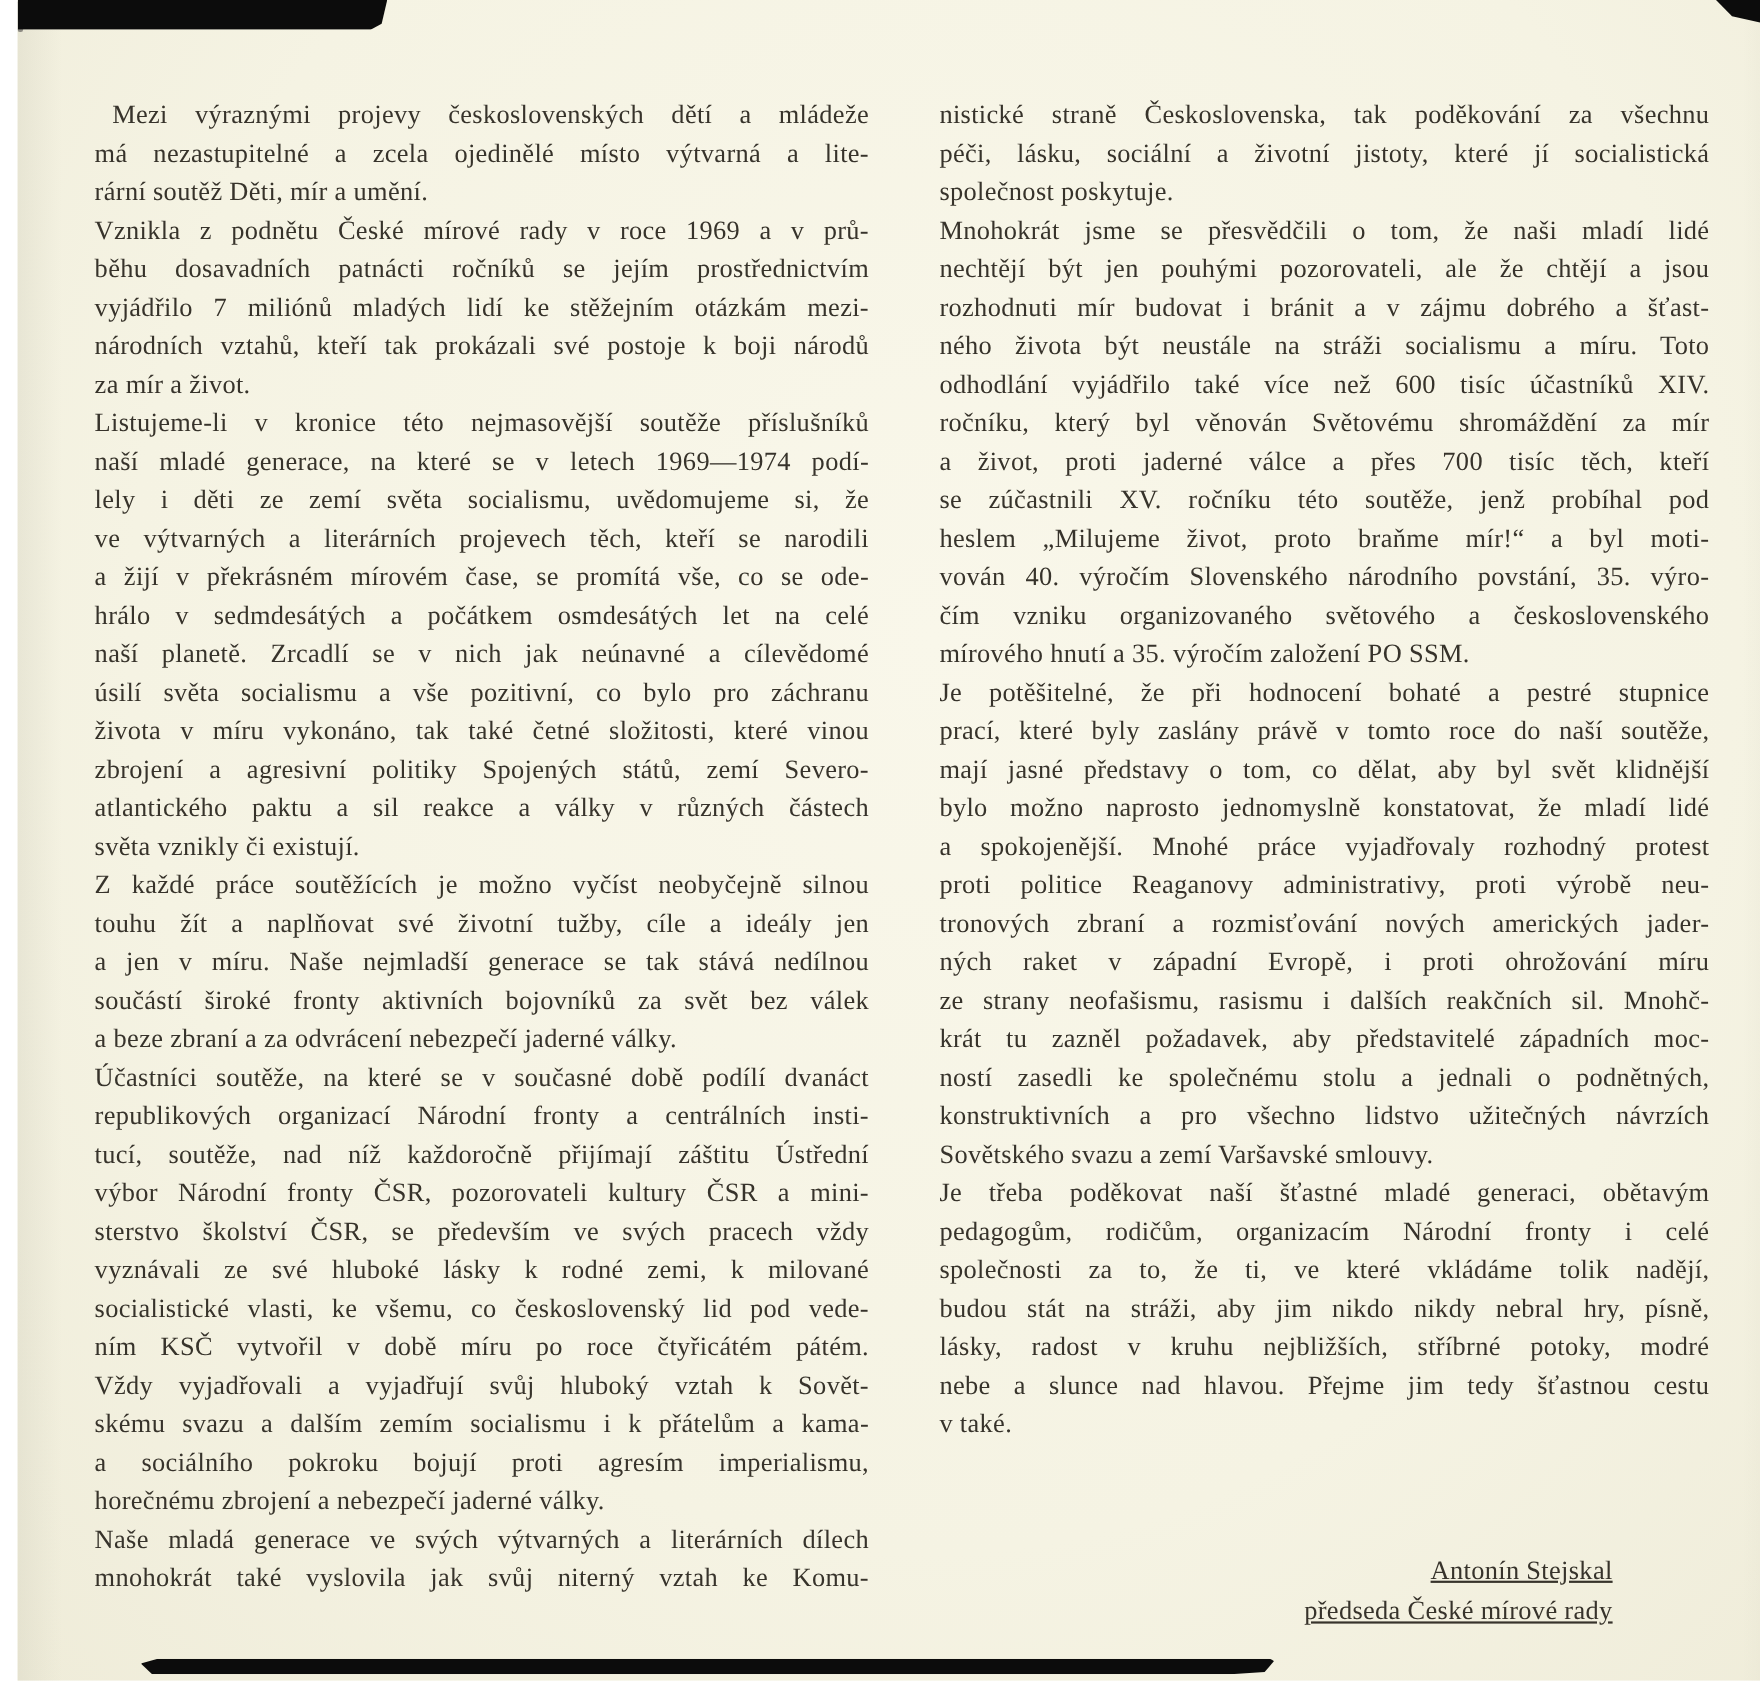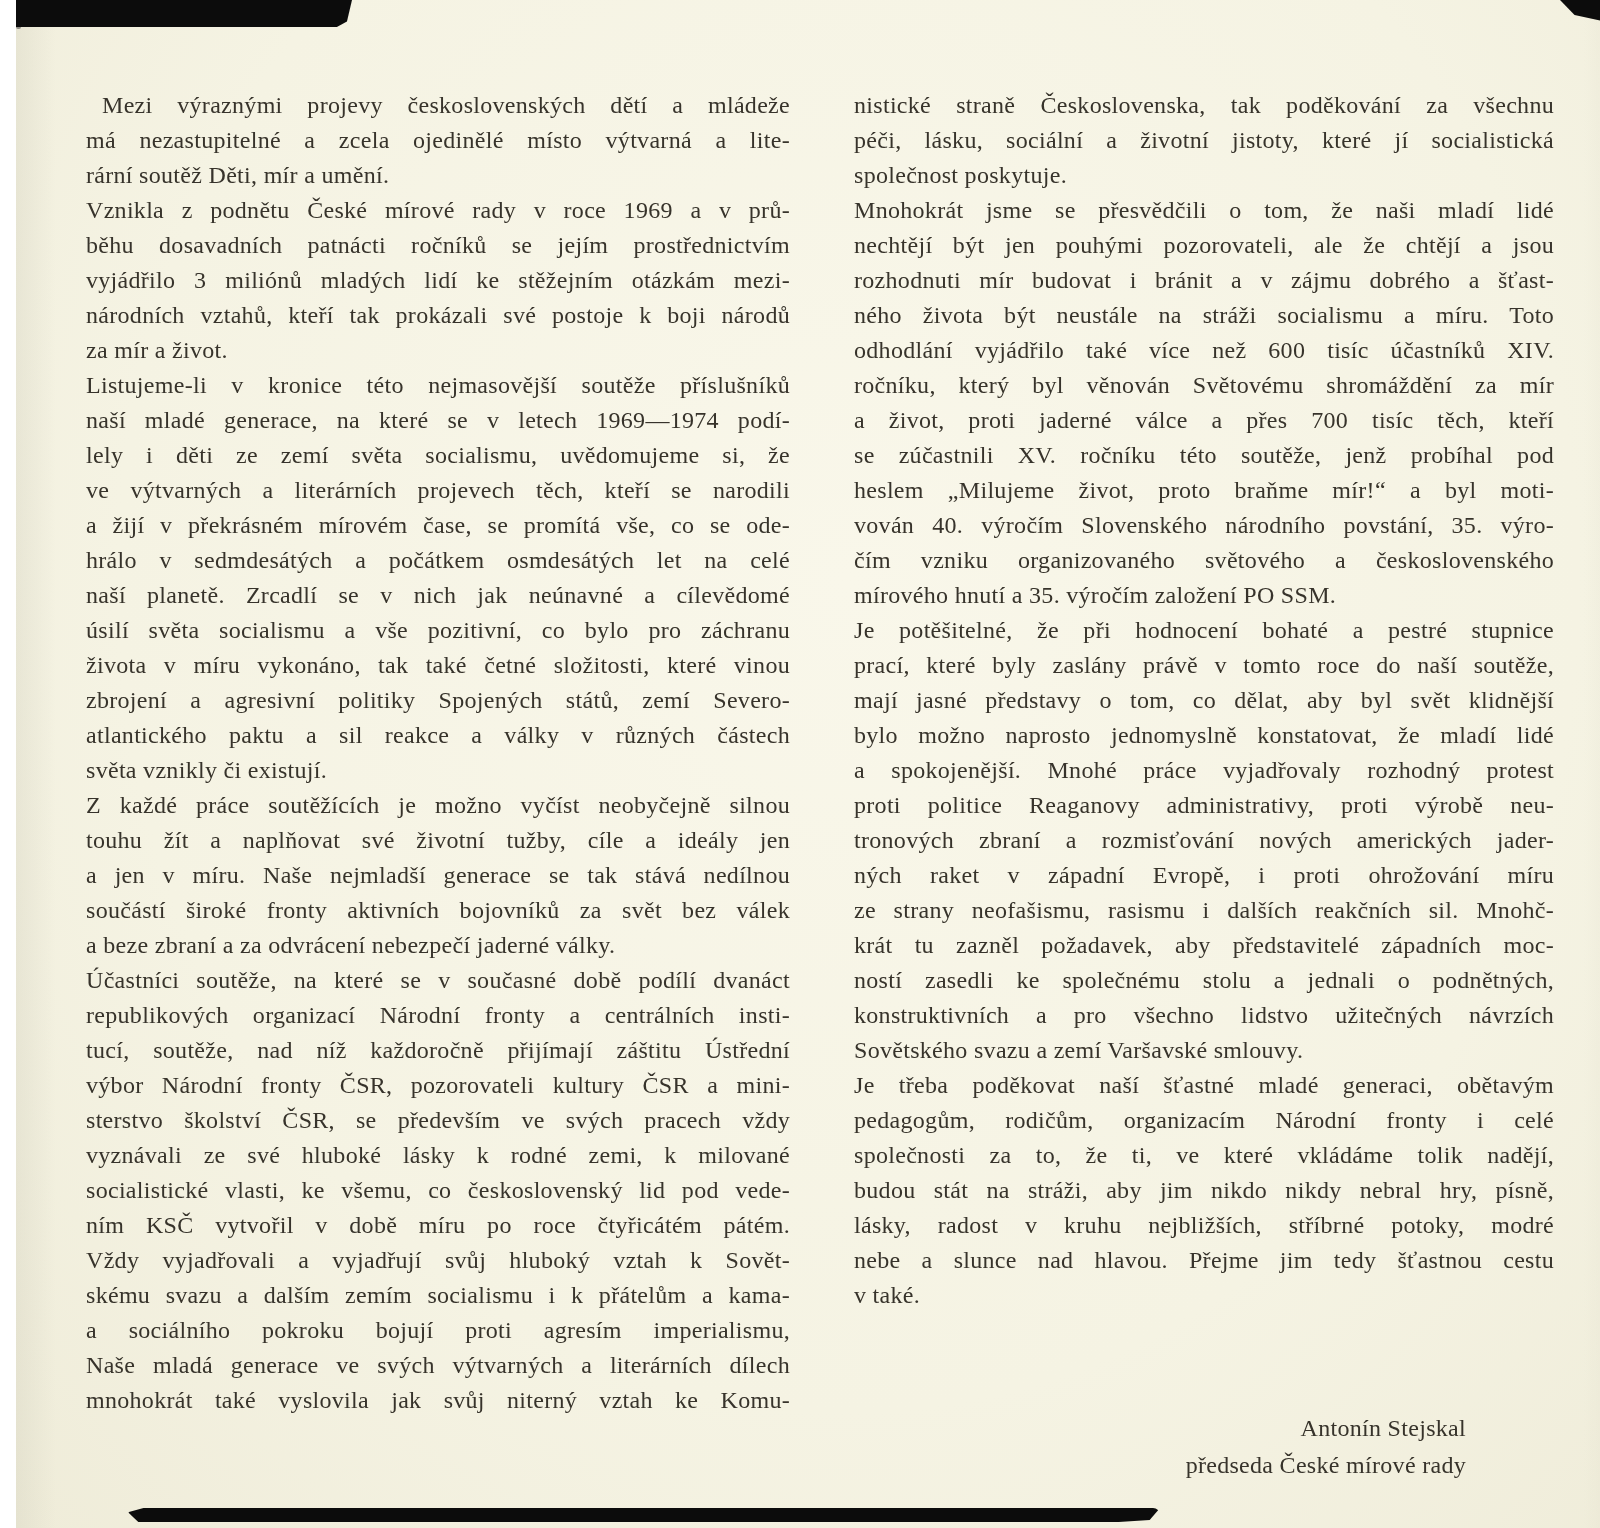--- a/index.html
+++ b/index.html
@@ -44,20 +44,21 @@
     position: absolute;
     left: 838px;
     top: 1410px;
     width: 700px;
     padding-right: 0;
     box-sizing: border-box;
     text-align: right;
     font-size: 24px;
     line-height: 37px;
     letter-spacing: 0.3px;
+    text-decoration: underline;
   }
   .sig-line { padding-right: 88px; }
   
   .artifact { position: absolute; background: var(--mark); }
   .artifact-top-left {
     left: 0; top: 0; width: 336px; height: 27px;
     clip-path: polygon(0 0, 100% 0, 98.5% 80%, 95.5% 100%, 0 100%);
   }
   .artifact-top-right {
     left: 1544px; top: 0; width: 56px; height: 24px;
@@ -83,21 +84,21 @@
   <div class="artifact artifact-top-right"></div>
   <div class="artifact artifact-bottom"></div>
   <div class="artifact-left-tick"></div>
 
   <div class="col col-left" id="col-left">
       <div class="line indent">Mezi výraznými projevy československých dětí a mládeže</div>
       <div class="line">má nezastupitelné a zcela ojedinělé místo výtvarná a lite-</div>
       <div class="line lastline">rární soutěž Děti, mír a umění.</div>
       <div class="line">Vznikla z podnětu České mírové rady v roce 1969 a v prů-</div>
       <div class="line">běhu dosavadních patnácti ročníků se jejím prostřednictvím</div>
-      <div class="line">vyjádřilo 3 miliónů mladých lidí ke stěžejním otázkám mezi-</div>
+      <div class="line">vyjádřilo 7 miliónů mladých lidí ke stěžejním otázkám mezi-</div>
       <div class="line">národních vztahů, kteří tak prokázali své postoje k boji národů</div>
       <div class="line lastline">za mír a život.</div>
       <div class="line">Listujeme-li v kronice této nejmasovější soutěže příslušníků</div>
       <div class="line">naší mladé generace, na které se v letech 1969—1974 podí-</div>
       <div class="line">lely i děti ze zemí světa socialismu, uvědomujeme si, že</div>
       <div class="line">ve výtvarných a literárních projevech těch, kteří se narodili</div>
       <div class="line">a žijí v překrásném mírovém čase, se promítá vše, co se ode-</div>
       <div class="line">hrálo v sedmdesátých a počátkem osmdesátých let na celé</div>
       <div class="line">naší planetě. Zrcadlí se v nich jak neúnavné a cílevědomé</div>
       <div class="line">úsilí světa socialismu a vše pozitivní, co bylo pro záchranu</div>
@@ -114,20 +115,21 @@
       <div class="line">republikových organizací Národní fronty a centrálních insti-</div>
       <div class="line">tucí, soutěže, nad níž každoročně přijímají záštitu Ústřední</div>
       <div class="line">výbor Národní fronty ČSR, pozorovateli kultury ČSR a mini-</div>
       <div class="line">sterstvo školství ČSR, se především ve svých pracech vždy</div>
       <div class="line">vyznávali ze své hluboké lásky k rodné zemi, k milované</div>
       <div class="line">socialistické vlasti, ke všemu, co československý lid pod vede-</div>
       <div class="line">ním KSČ vytvořil v době míru po roce čtyřicátém pátém.</div>
       <div class="line">Vždy vyjadřovali a vyjadřují svůj hluboký vztah k Sovět-</div>
       <div class="line">skému svazu a dalším zemím socialismu i k přátelům a kama-</div>
       <div class="line">a sociálního pokroku bojují proti agresím imperialismu,</div>
+      <div class="line lastline">horečnému zbrojení a nebezpečí jaderné války.</div>
       <div class="line">Naše mladá generace ve svých výtvarných a literárních dílech</div>
       <div class="line">mnohokrát také vyslovila jak svůj niterný vztah ke Komu-</div>
     </div>
   <div class="col col-right" id="col-right">
       <div class="line">nistické straně Československa, tak poděkování za všechnu</div>
       <div class="line">péči, lásku, sociální a životní jistoty, které jí socialistická</div>
       <div class="line lastline">společnost poskytuje.</div>
       <div class="line">Mnohokrát jsme se přesvědčili o tom, že naši mladí lidé</div>
       <div class="line">nechtějí být jen pouhými pozorovateli, ale že chtějí a jsou</div>
       <div class="line">rozhodnuti mír budovat i bránit a v zájmu dobrého a šťast-</div>

